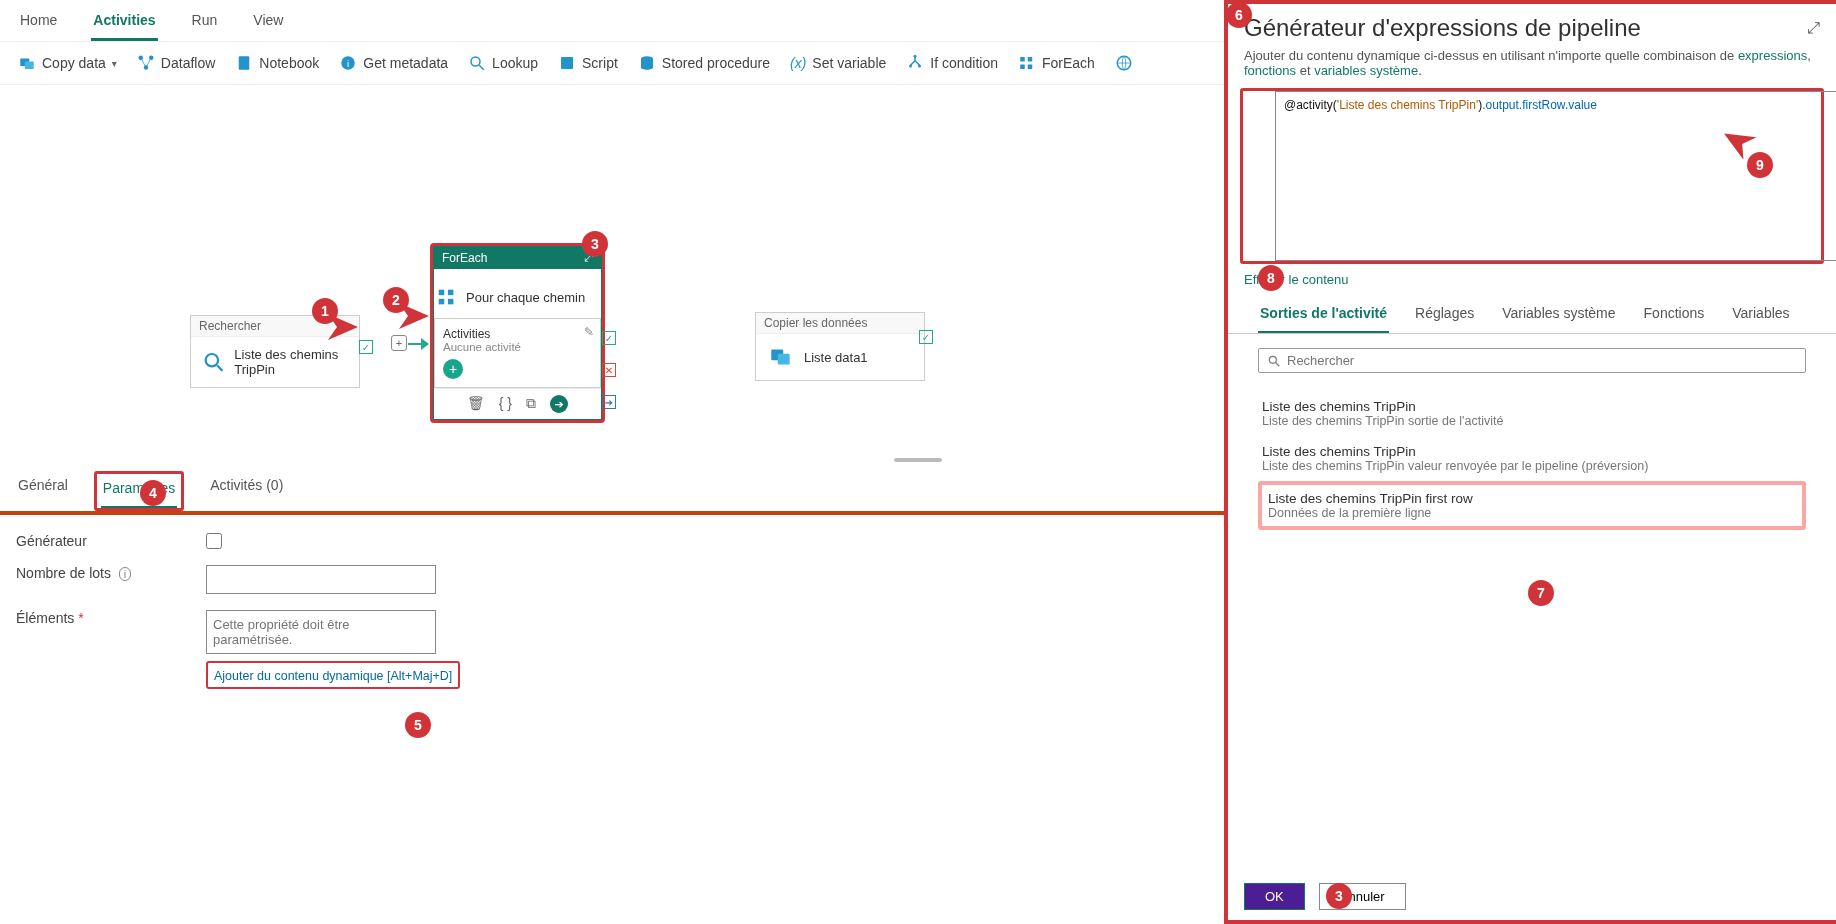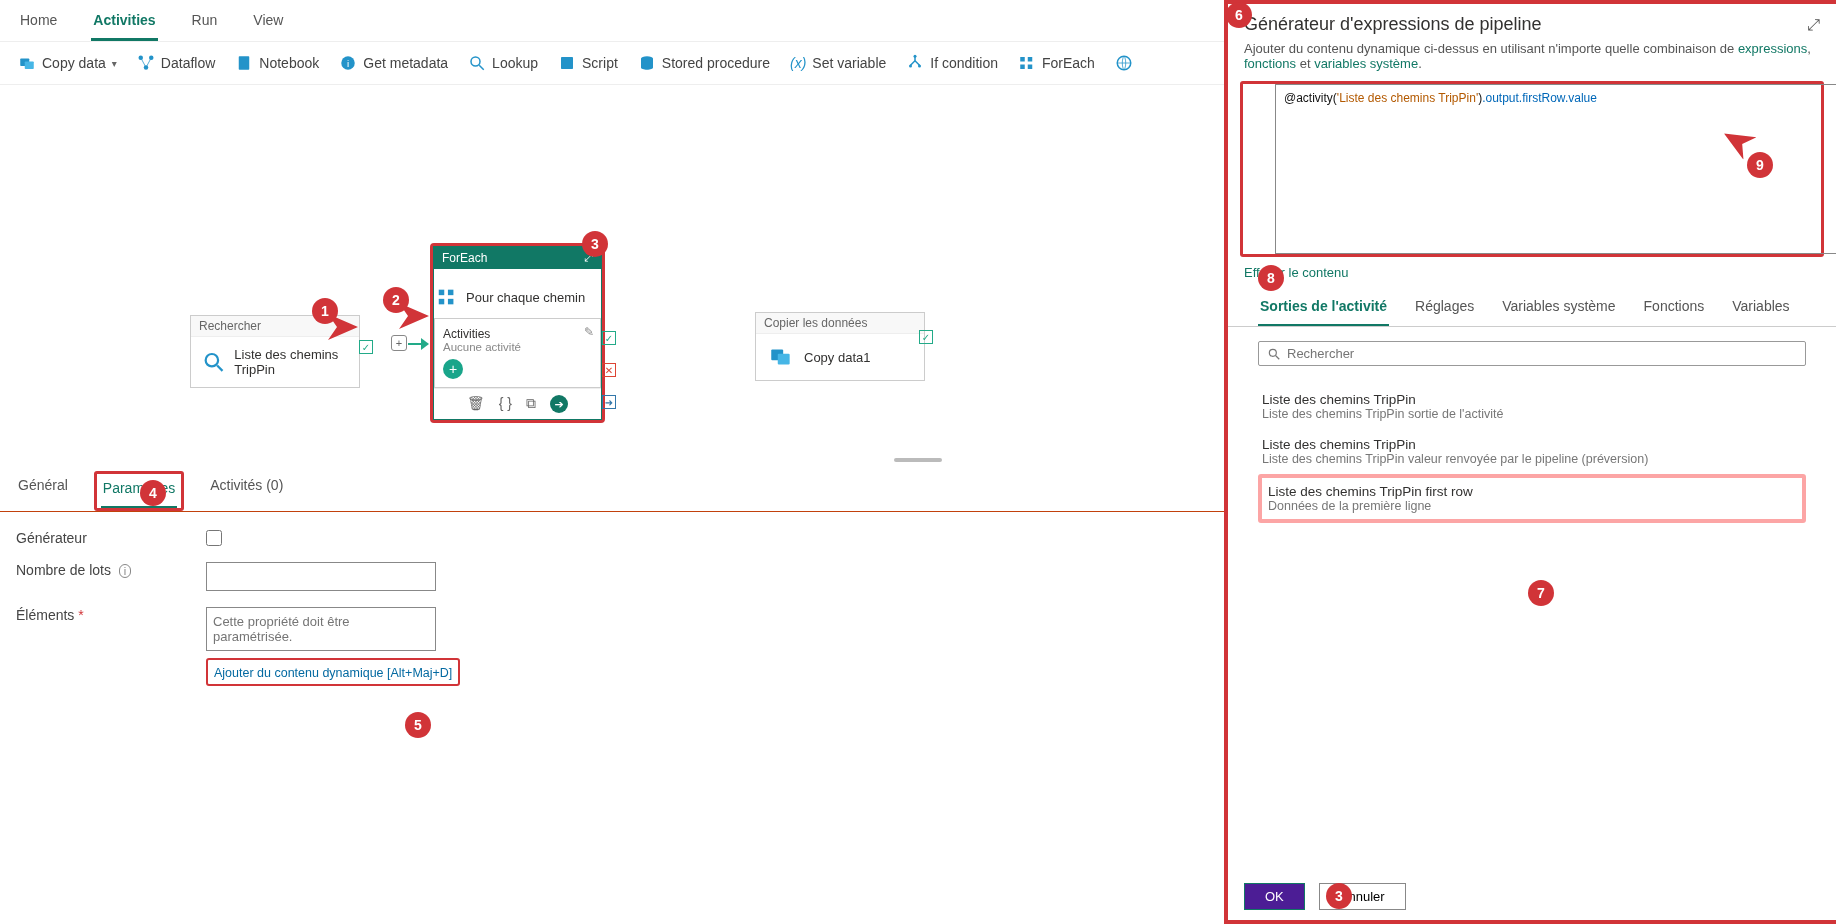--- a/index.html
+++ b/index.html
@@ -46,39 +46,39 @@
 
   
   .callout{position:absolute;width:26px;height:26px;border-radius:13px;background:#d13438;color:#fff;display:flex;align-items:center;justify-content:center;font-weight:bold;font-size:14px;z-index:50;}
   .pointer{position:absolute;width:30px;height:26px;background:#d13438;clip-path:polygon(0 0,100% 50%,0 100%,30% 50%);}
 
   
   .divider{height:10px;display:flex;justify-content:center;align-items:center;}
   .divider .grab{width:48px;height:4px;background:#bbb;border-radius:2px;}
 
   
-  .prop-tabs{display:flex;gap:24px;padding:6px 16px 0;border-bottom:1px solid #c2410c;text-align:right;}
+  .prop-tabs{display:flex;gap:24px;padding:6px 16px 0;border-bottom:4px solid #c2410c;text-align:right;}
   .prop-tab{padding:6px 2px 10px;color:#555;cursor:pointer;}
   .prop-tab.active{color:#117865;border-bottom:2px solid #117865;}
   .param-wrap{border:3px solid #d13438;border-radius:3px;padding:0 4px;}
 
   .prop-body{padding:18px 16px;}
   .prop-row{display:flex;align-items:flex-start;margin-bottom:16px;}
   .prop-label{width:190px;color:#444;}
   .req{color:#d13438;}
   textarea.prop-input,input.prop-input{border:1px solid #888;padding:6px;width:230px;font-family:inherit;font-size:13px;resize:none;}
   textarea.prop-input{height:44px;}
   .dyn-link-wrap{border:2px solid #d13438;border-radius:3px;padding:4px 6px;margin-top:4px;}
   .dyn-link{color:#0369a1;font-size:12.5px;cursor:pointer;}
   input[type=checkbox]{width:16px;height:16px;}
 
   
   .side-panel{position:absolute;top:0;right:0;bottom:0;width:612px;border-left:4px solid #d13438;border-top:4px solid #d13438;border-bottom:4px solid #d13438;background:#fff;display:flex;flex-direction:column;}
   .sp-head{display:flex;align-items:center;padding:10px 16px 2px;}
-  .sp-title{font-size:18px;flex:1;}
+  .sp-title{font-size:24px;flex:1;}
   .sp-desc{padding:4px 16px 10px;font-size:13px;color:#555;}
   .sp-link{color:#117865;cursor:pointer;}
   .expr-box-wrap{margin:0 12px;border:3px solid #d13438;border-radius:3px;}
   .expr-box{width:100%;height:170px;border:1px solid #888;padding:6px 8px;font-family:Consolas,monospace;font-size:12px;white-space:pre;overflow:auto;resize:none;margin-left:32px;}
   .expr-code .at{color:#111;}
   .expr-code .fn{color:#111;}
   .expr-code .str{color:#b35900;}
   .expr-code .dot{color:#0067b8;}
   .clear-link{color:#117865;font-size:13px;padding:8px 16px;cursor:pointer;}
   .sp-tabs{display:flex;gap:24px;padding:0 30px;border-bottom:1px solid #ccc;}
@@ -248,21 +248,21 @@
     <div style="color:#37a;border-color:#37a;">➜</div>
   </div>
 
   <div class="node copy-node">
     <div class="node-header">Copier les données</div>
     <div class="node-body">
       <svg width="26" height="26" viewBox="0 0 24 24">
           <rect x="3" y="5" width="11" height="10" rx="1" fill="#2393c9"></rect>
           <rect x="9" y="9" width="11" height="10" rx="1" fill="#46b6e6"></rect>
         </svg>
-      <span style="font-size:13px;">Copy data1</span>
+      <span style="font-size:13px;">Liste data1</span>
     </div>
   </div>
   <div style="position:absolute;left:919px;top:245px;width:14px;height:14px;border:1px solid #2a8;color:#2a8;display:flex;align-items:center;justify-content:center;font-size:10px;">✓</div>
 </div>
 
 <div class="divider">
     <div class="grab"></div>
   </div>
 
 <div class="prop-tabs">

